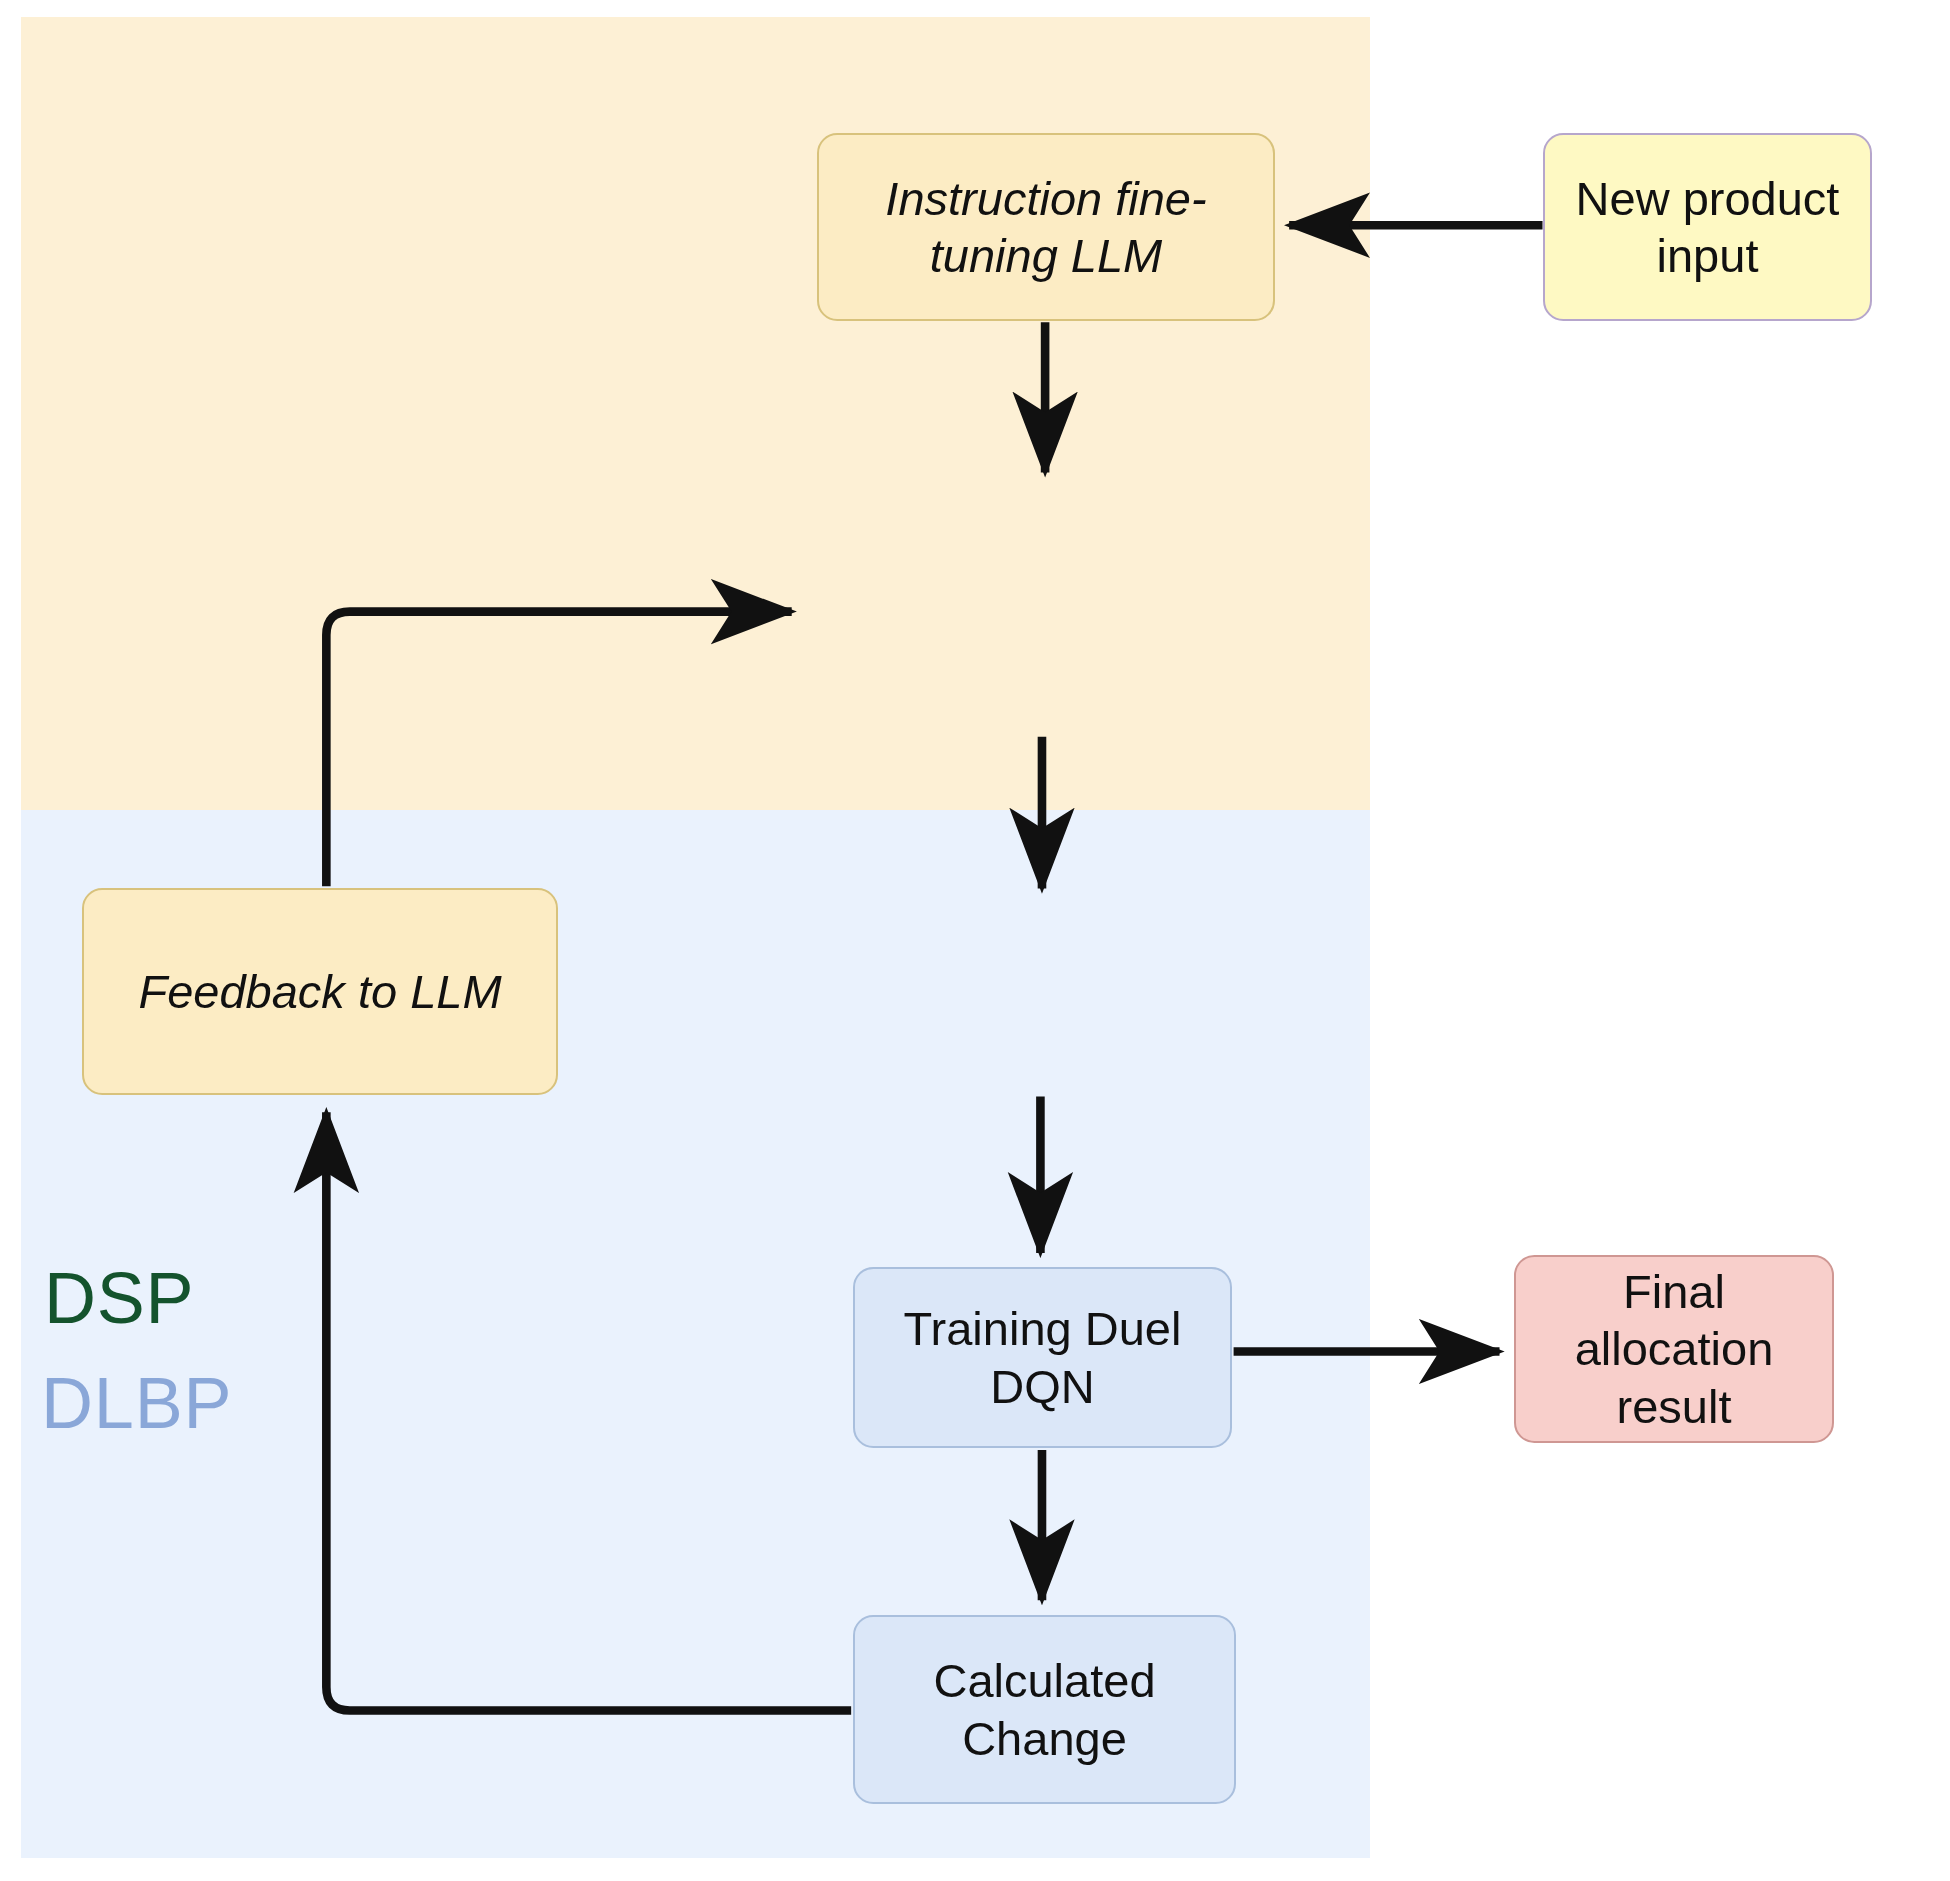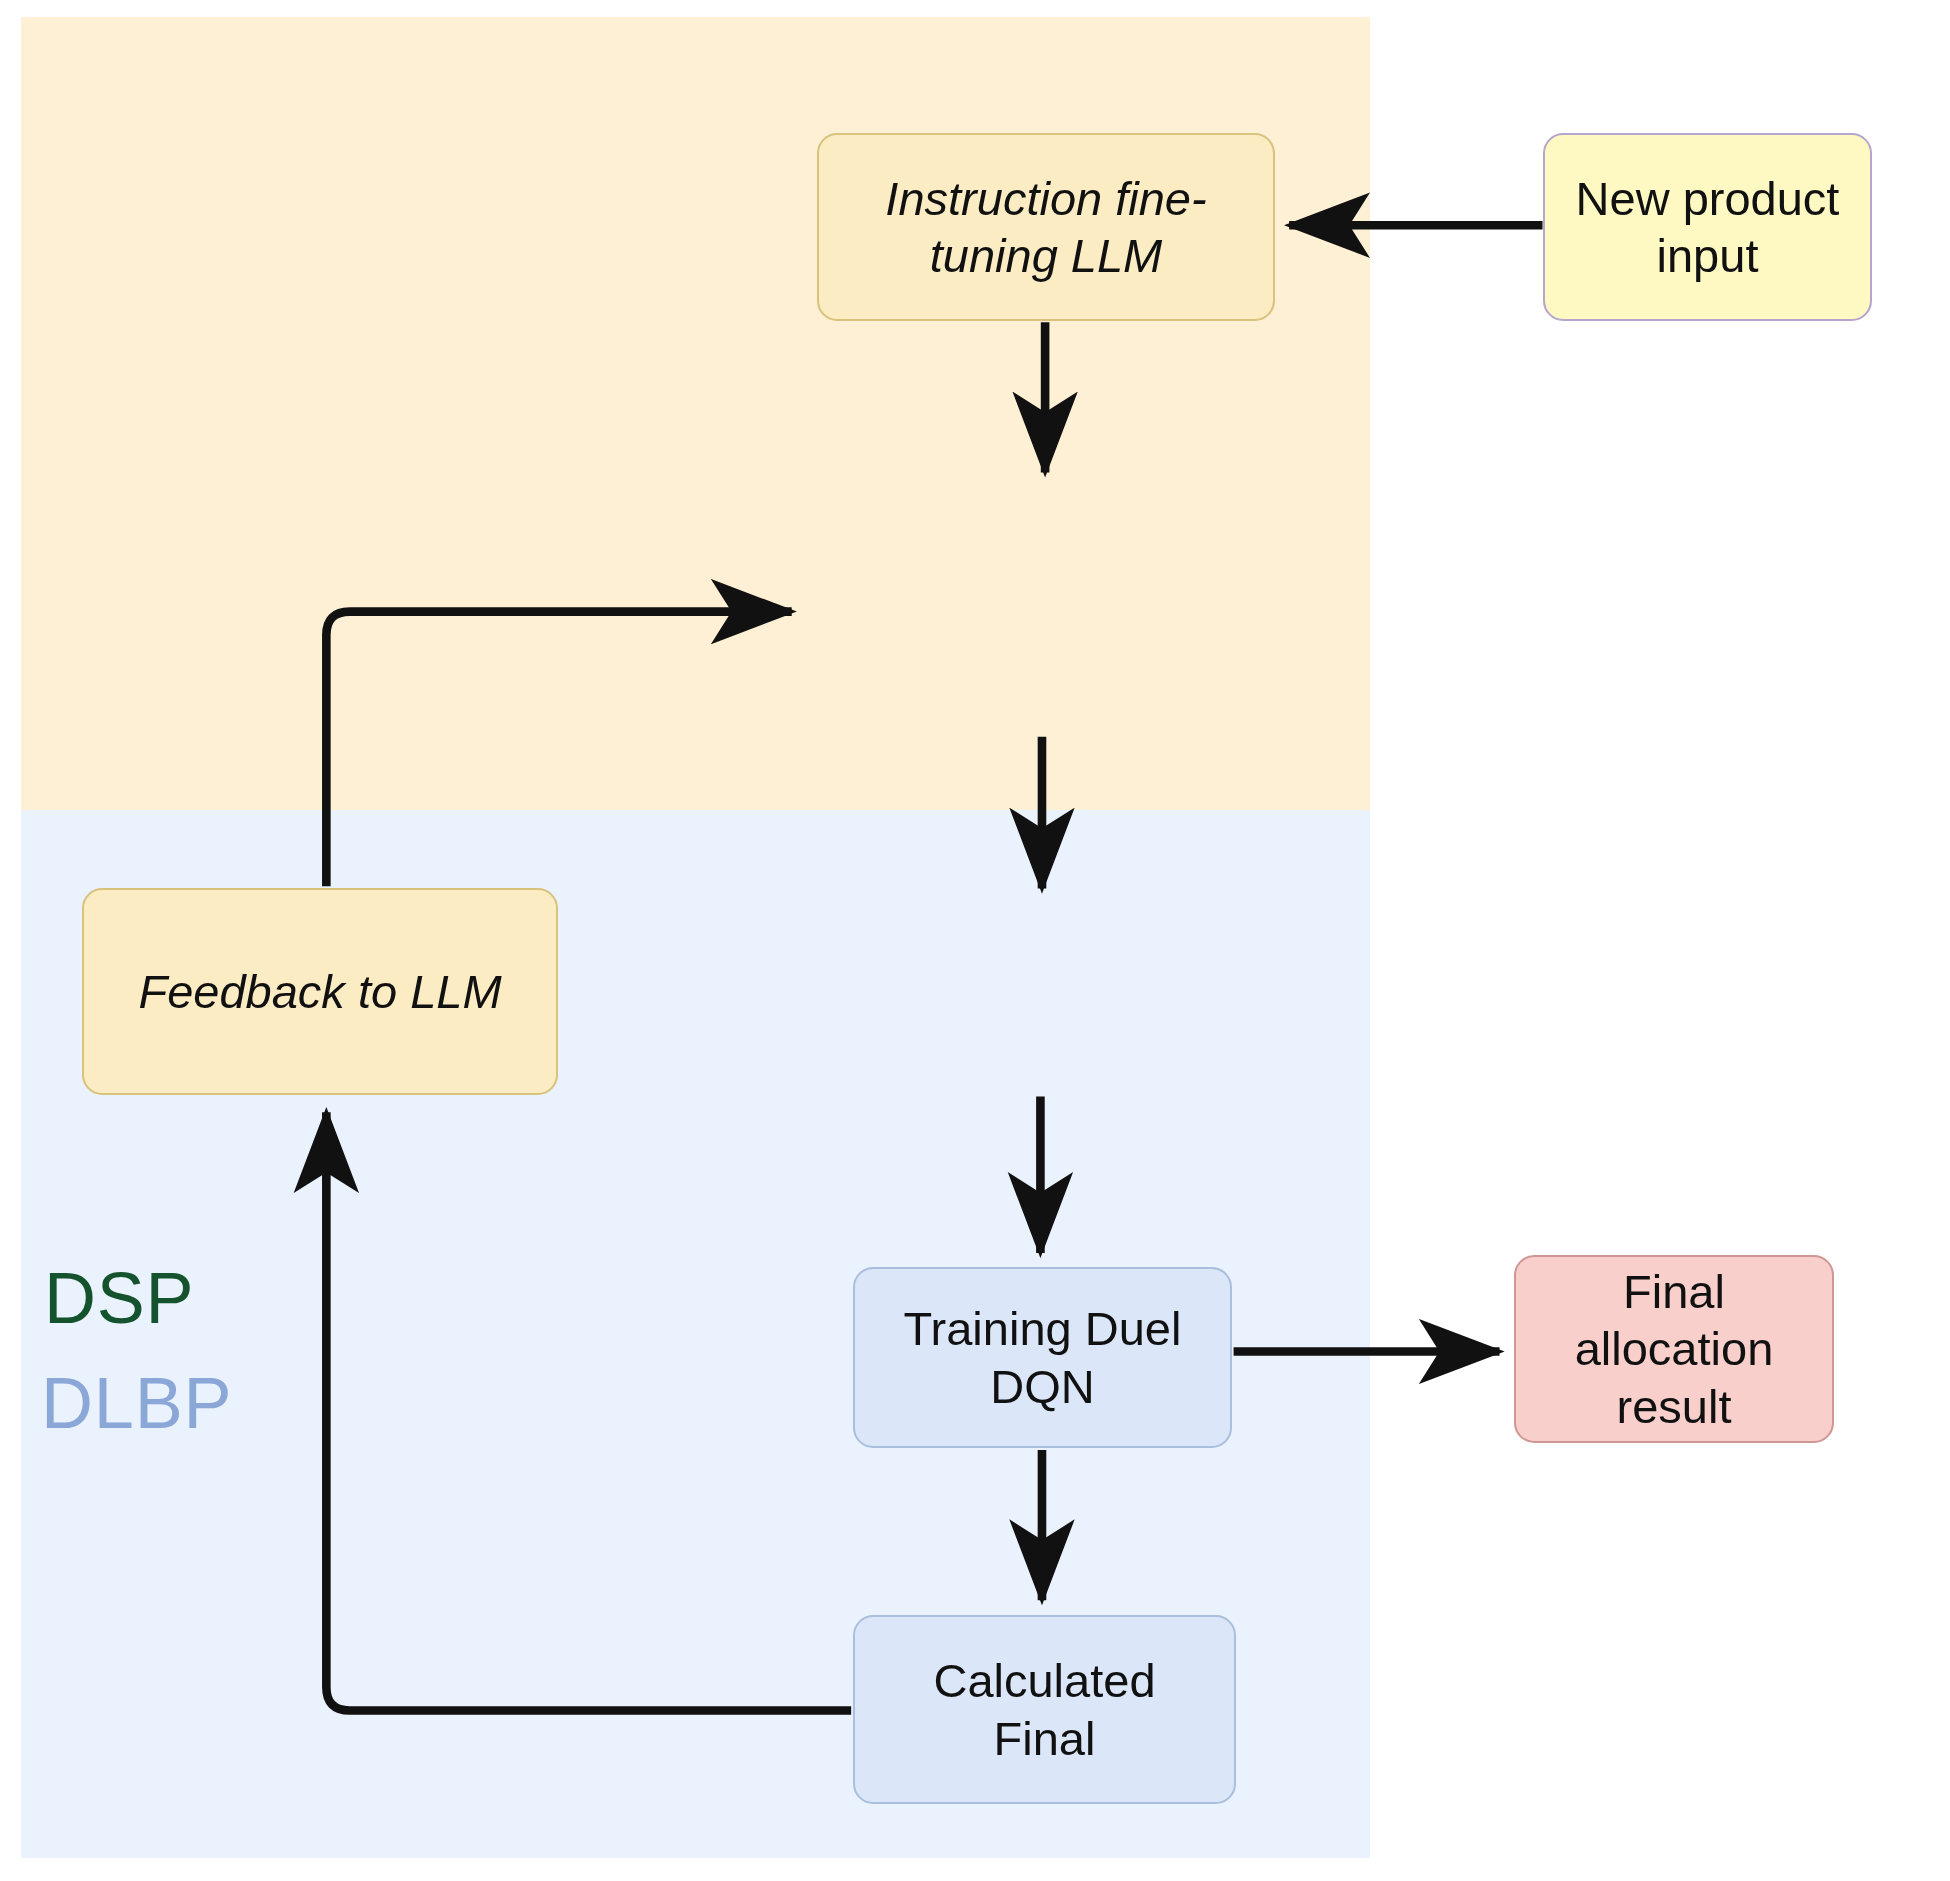--- a/index.html
+++ b/index.html
@@ -161,20 +161,20 @@
   <div class="node node-yellow" id="node-feedback">Feedback to LLM</div>
 
 
   <div class="node node-blue" id="node-training">Training Duel
 DQN</div>
 
   <div class="node node-red" id="node-final">Final allocation
 result</div>
 
   <div class="node node-blue" id="node-profit">Calculated
-Final</div>
+Change</div>
 
   <div class="region-label" id="label-dsp">DSP</div>
 
   <div class="region-label" id="label-dlbp">DLBP</div>
 
 </div>
 
 
 </body></html>

